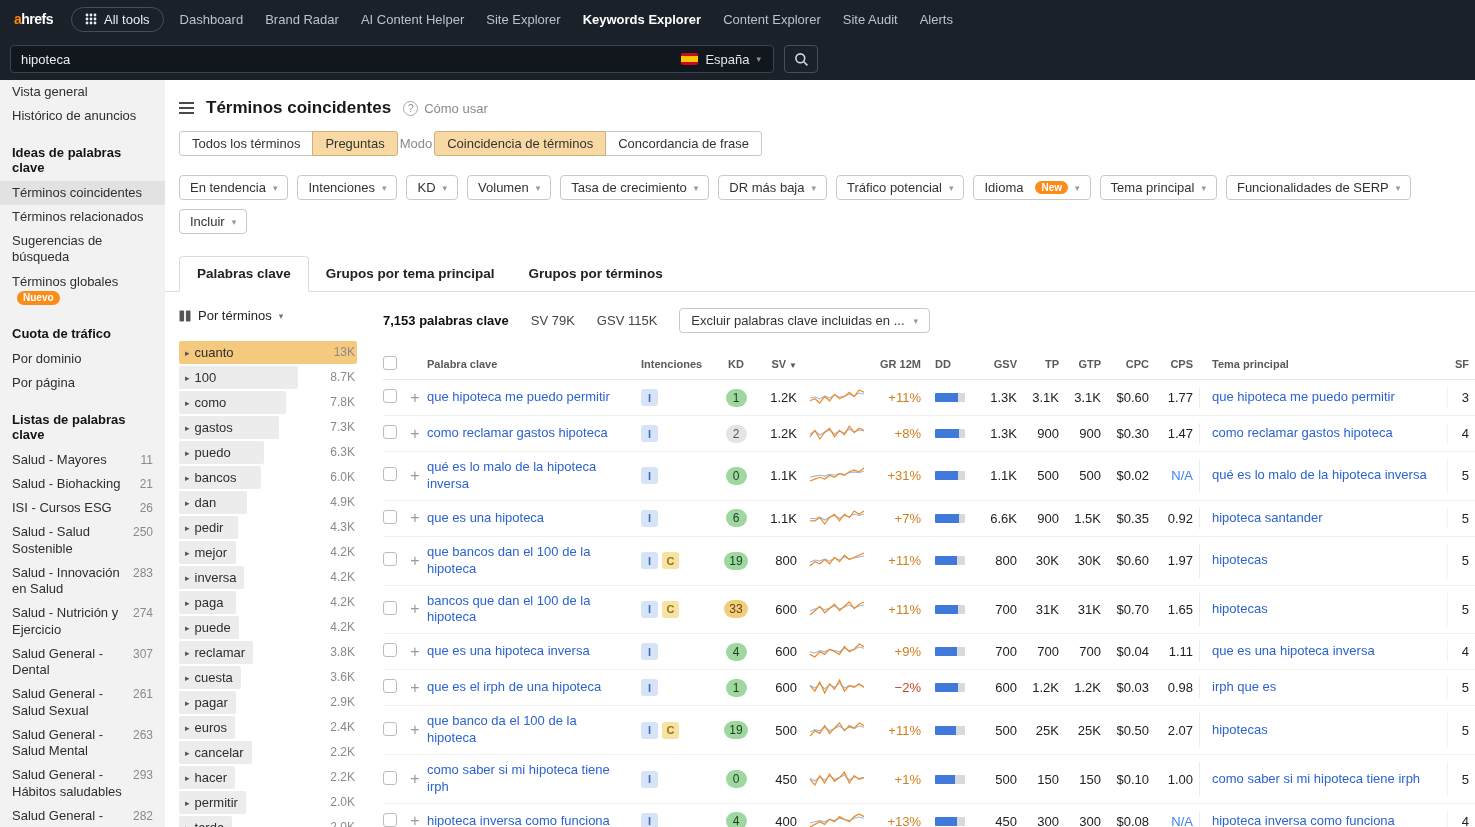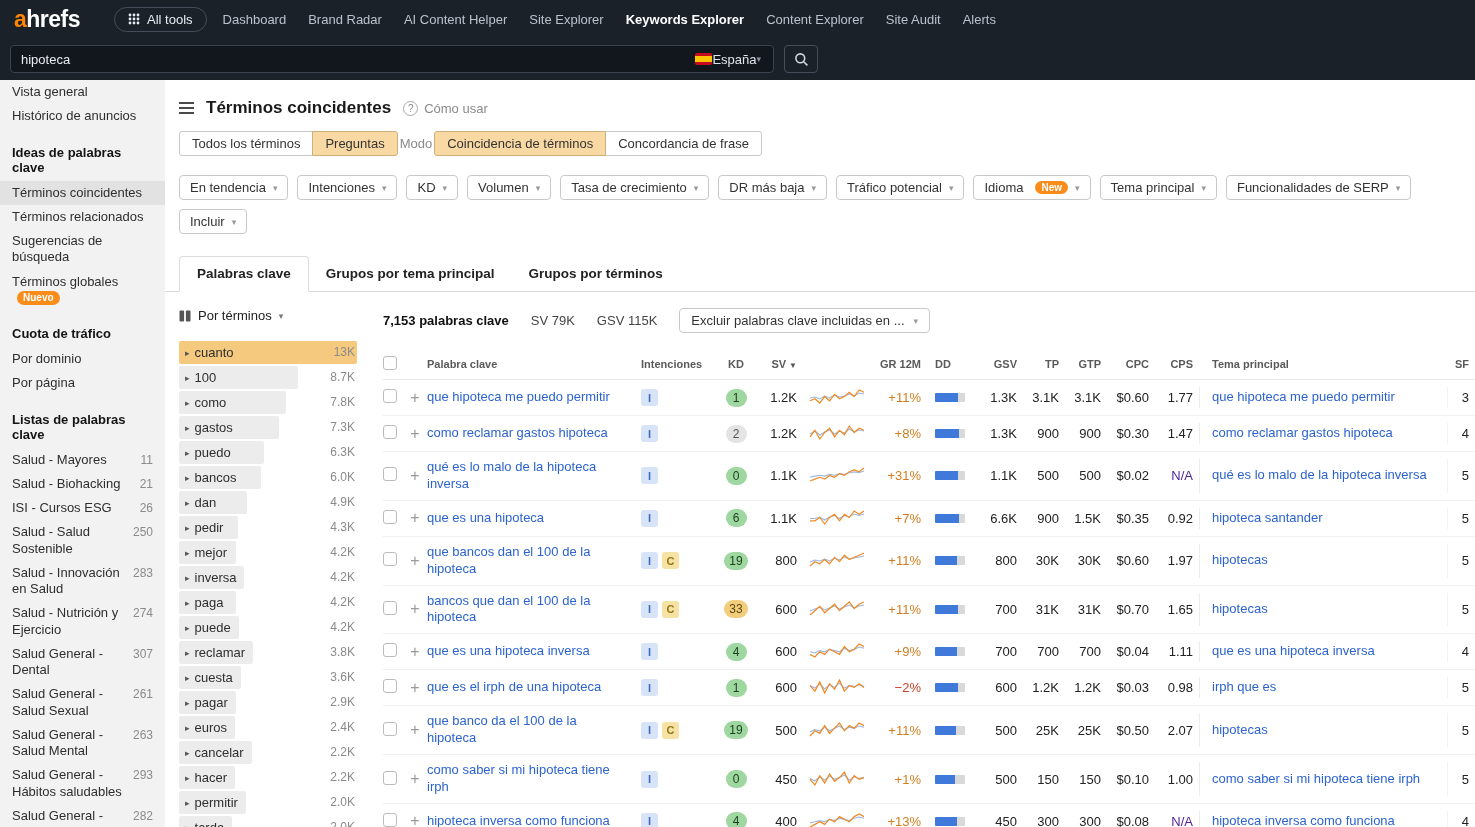--- a/index.html
+++ b/index.html
@@ -2,33 +2,33 @@
 <html><head>
 <meta charset="utf-8">
 <style>
   * { margin:0; padding:0; box-sizing:border-box; }
   html,body { width:1475px; height:827px; overflow:hidden; background:#fff;
     font-family:"Liberation Sans","DejaVu Sans",sans-serif; }
 
   
   .topbar { position:absolute; top:0; left:0; width:1475px; height:80px; background:#1b2129; }
   .nav-row { height:38px; display:flex; align-items:center; padding:0 14px; gap:16px; }
-  .logo { font-size:23px; font-weight:bold; color:#fff; letter-spacing:-0.5px; margin-right:18px; }
+  .logo { font-size:14px; font-weight:bold; color:#fff; letter-spacing:-0.5px; margin-right:2px; }
   .logo .a { color:#ff8402; }
   .all-tools { display:flex; align-items:center; gap:7px; border:1px solid #454e5a; border-radius:15px;
     padding:4px 13px; color:#e8edf2; font-size:13px; background:transparent; cursor:pointer; }
   .topnav-items { display:flex; align-items:center; gap:22px; }
   .nav-item { color:#b9c2cd; font-size:13px; cursor:pointer; white-space:nowrap; }
   .nav-item.active { color:#fff; font-weight:bold; }
   .search-row { height:42px; display:flex; align-items:center; padding:0 10px; }
   .search-box { width:764px; height:28px; background:#12171e; border:1px solid #3a434f; border-radius:4px;
     display:flex; align-items:center; }
   .search-box input { flex:1; background:transparent; border:none; outline:none; color:#e9edf2;
     font-size:13px; padding:0 10px; font-family:inherit; }
-  .country { display:flex; align-items:center; padding:0 12px; color:#dfe5ea; font-size:13px; cursor:pointer; }
+  .country { display:flex; align-items:center; gap:7px; padding:0 12px; color:#dfe5ea; font-size:13px; cursor:pointer; }
   .flag { width:17px; height:12px; border-radius:2px;
     background:linear-gradient(180deg,#c60b1e 0 25%,#ffc400 25% 75%,#c60b1e 75% 100%); }
   .chev { color:#8a939e; font-size:9px; }
   .search-btn { width:34px; height:28px; margin-left:10px; border:1px solid #454e5a; border-radius:4px;
     background:transparent; display:flex; align-items:center; justify-content:center; cursor:pointer; }
 
   
   .sidebar { position:absolute; top:80px; left:0; width:165px; bottom:0; background:#f2f2f2;
     padding-top:0; overflow:hidden; }
   .sb-item { display:flex; justify-content:space-between; align-items:flex-start; gap:6px;
@@ -115,21 +115,21 @@
   .kd { display:inline-flex; min-width:21px; height:18px; border-radius:9px; padding:0 5px;
     align-items:center; justify-content:center; font-size:12px; }
   .kd-green { background:#9fd7a0; color:#1d4220; }
   .kd-gray { background:#e4e4e4; color:#555; }
   .kd-amber { background:#f2cd7b; color:#5f4a12; }
   .c-gr.pos { color:#d27d1e; }
   .c-gr.neg { color:#cc4125; }
   .ddbar { display:inline-block; width:30px; height:9px; background:#d9d9d9; border-radius:1px;
     margin-left:8px; overflow:hidden; }
   .ddbar i { display:block; height:100%; background:#3f79d9; }
-  .muted { color:#4c1d95; }
+  .muted { color:#3b82f6; }
   .sort { font-size:8px; color:#555; margin-left:3px; }
 </style>
 </head>
 <body>
 
 <div class="topbar">
   <div class="nav-row">
     <div class="logo"><span class="a">a</span><span>hrefs</span></div>
     <div class="all-tools">
       <svg width="12" height="12" viewBox="0 0 12 12">

